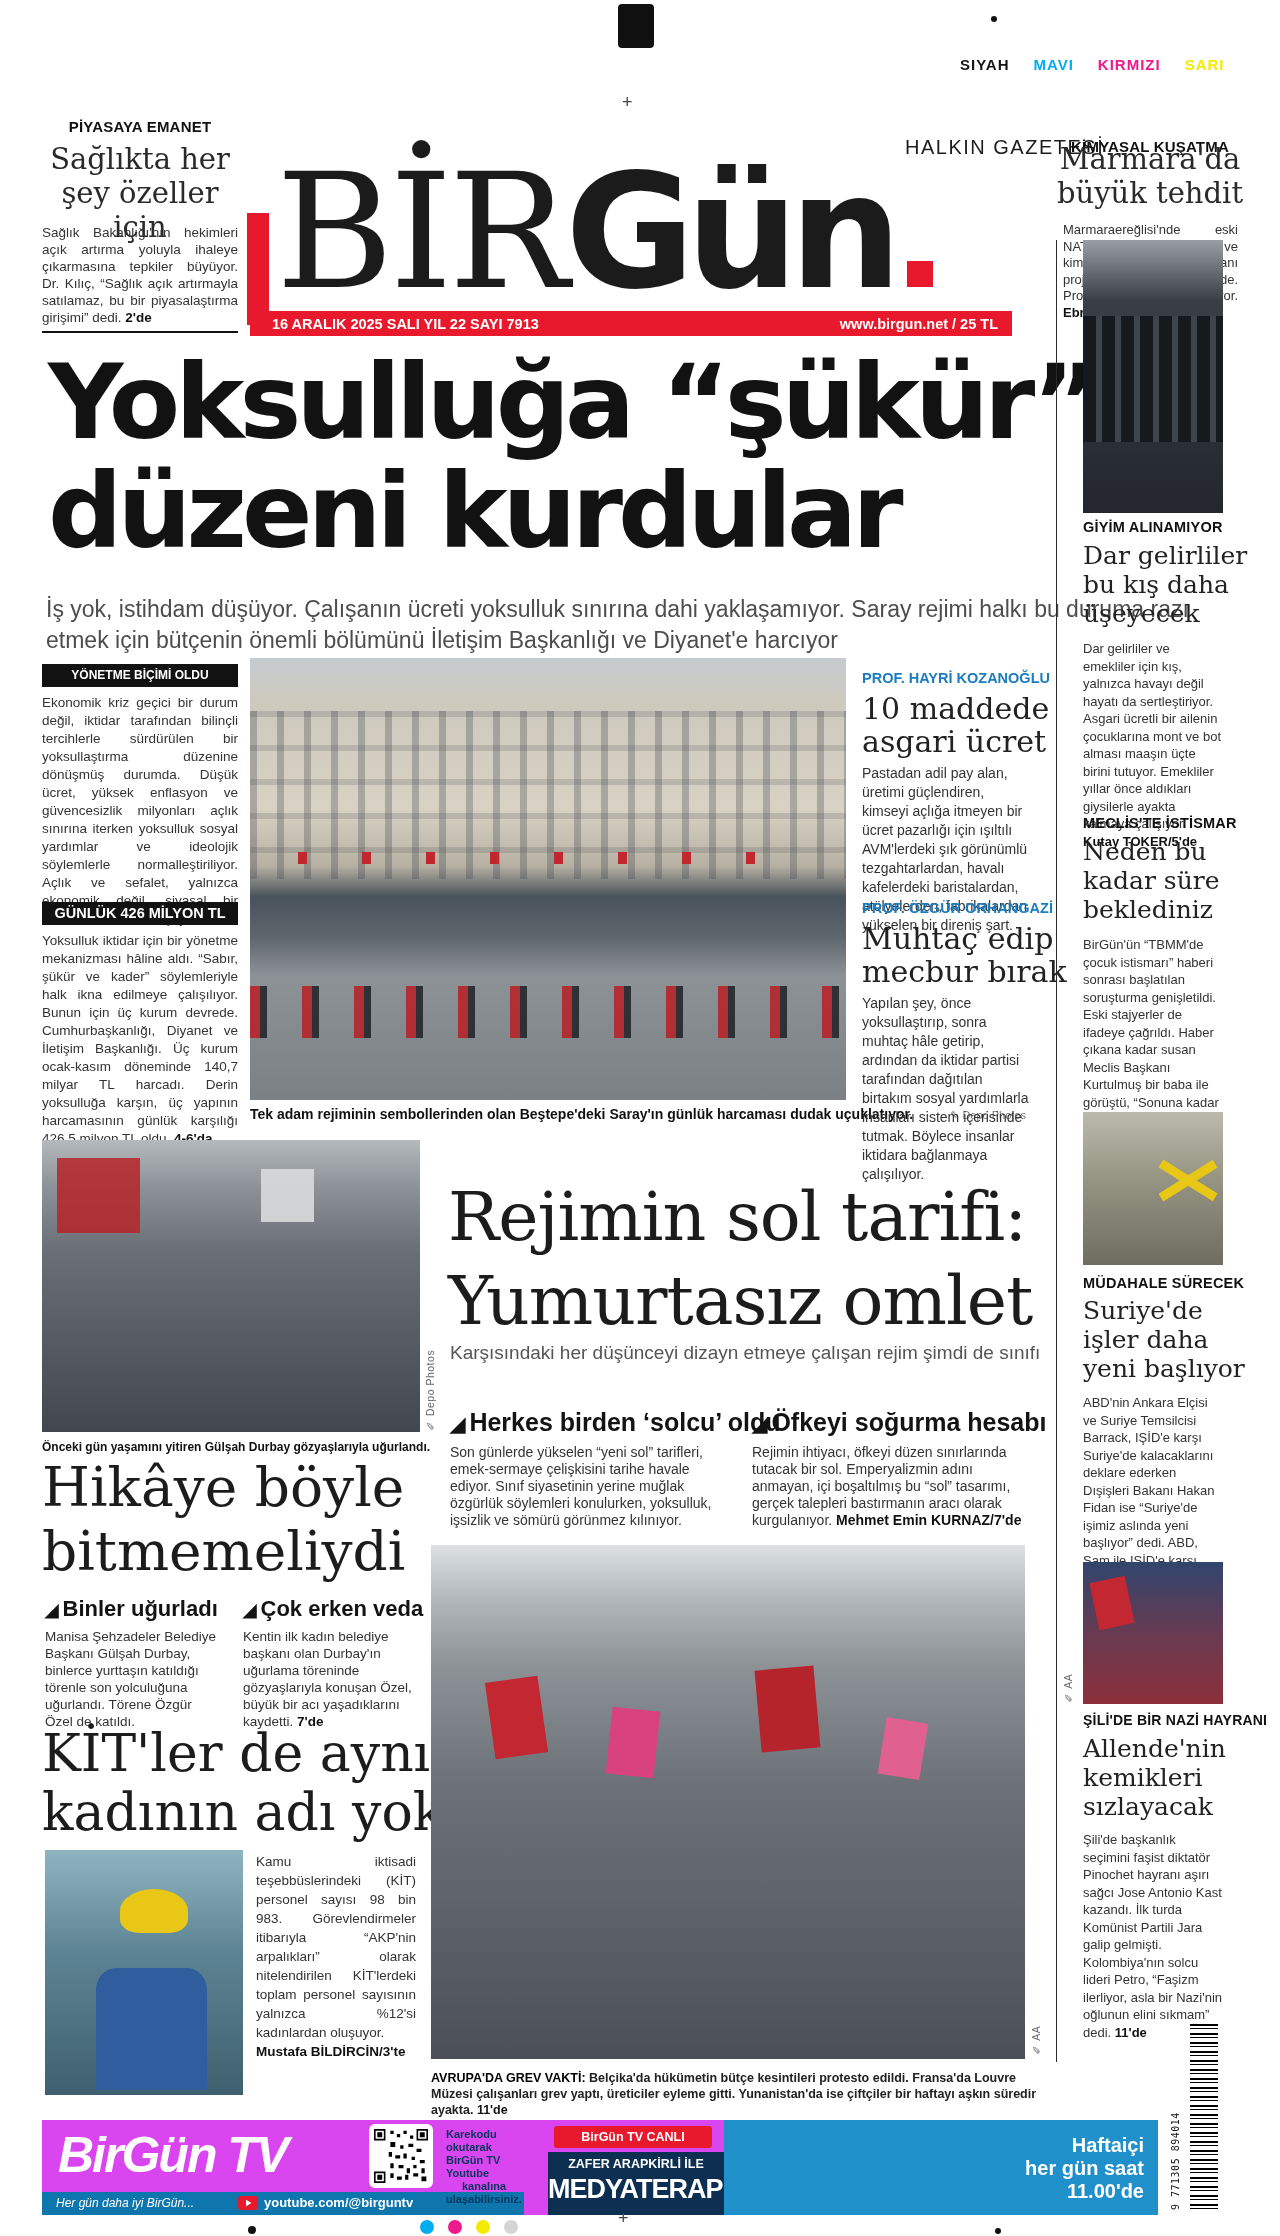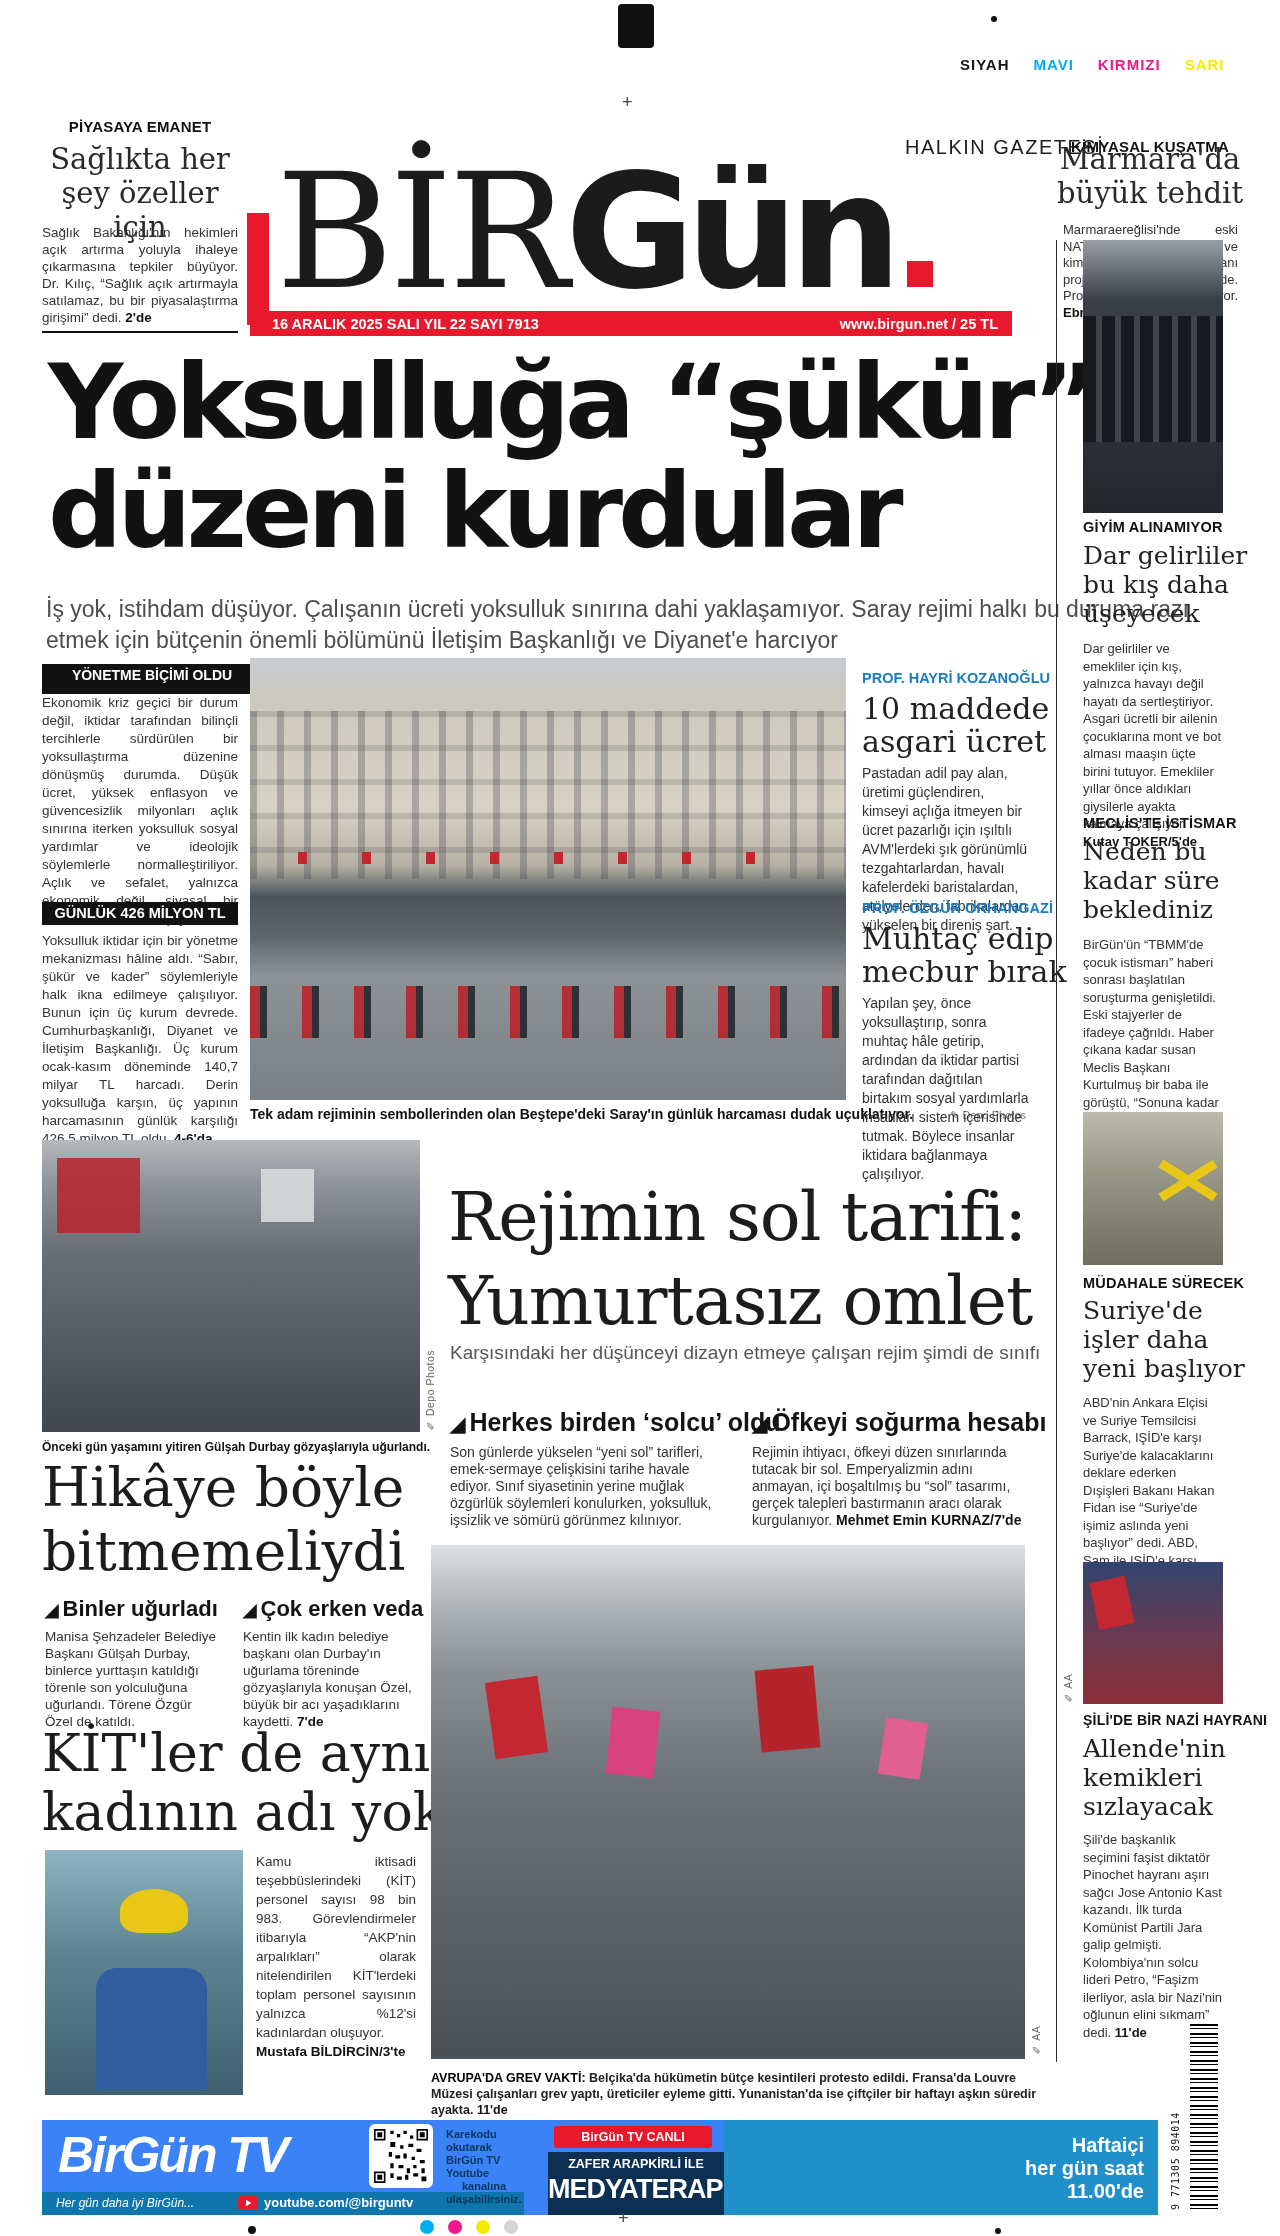--- a/index.html
+++ b/index.html
@@ -39,21 +39,21 @@
      background:repeating-linear-gradient(90deg,#16191d 0 13px,#3e444b 13px 19px);}
   .ph-syria{background:linear-gradient(180deg,#bcbaab 0%,#979584 42%,#6f6d5e 100%);}
   .ph-syria .x1,.ph-syria .x2{position:absolute;left:52%;top:42%;width:46%;height:9px;background:#e8c716;}
   .ph-syria .x1{transform:rotate(32deg);} .ph-syria .x2{transform:rotate(-32deg);}
   .ph-kast{background:linear-gradient(180deg,#31456e 0%,#693a50 52%,#8c2f3a 100%);}
   .ph-kast .fl{position:absolute;left:8%;top:12%;width:26%;height:34%;background:#c22732;transform:rotate(-12deg);}
   .ph-worker{background:linear-gradient(180deg,#8fb3c0 0%,#5d8494 42%,#3e5f6e 100%);}
   .ph-worker .helmet{position:absolute;left:38%;top:16%;width:34%;height:18%;background:#e8c716;border-radius:50% 50% 30% 30%;}
   .ph-worker .jacket{position:absolute;left:26%;top:48%;width:56%;height:50%;background:#2f5d9e;border-radius:18% 18% 0 0;}
   
-  .banner{background:#3b82f6;}
+  .banner{background:#d946ef;}
   .banner .darkstrip{position:absolute;left:0;bottom:0;width:482px;height:23px;background:#0f76ad;}
   .qr-tile{background:#fff;border-radius:6px;}
   .livepill{background:#e8192d;color:#fff;font-weight:bold;text-align:center;border-radius:3px;}
   .navyblock{background:#0d2f52;color:#fff;text-align:center;}
   .rightblock{background:#2090cb;color:#fff;text-align:right;}
   .barcode-bars{background:repeating-linear-gradient(180deg,#000 0 2px,#fff 2px 4px,#000 4px 5px,#fff 5px 9px);}
   .regdot{position:absolute;border-radius:50%;}
 </style>
 </head>
 <body>
@@ -102,21 +102,21 @@
     <span>Marmaraereğlisi'nde eski NATO limanı, yük limanı ve kimyasal depolama alanı projesiyle yeniden gündemde. Proje, yaşamı tehdit ediyor.</span>
     <span class="ref">Ebru ÇELİK/14'te</span>
   </div>
 
   <div class="abs" style="left:48px;top:348px;width:1190px;font-family:'DejaVu Sans',sans-serif;font-weight:bold;font-size:104px;letter-spacing:-5px;line-height:109px;color:#121212;">
     <span>Yoksulluğa “şükür”</span><br>
     <span>düzeni kurdular</span>
   </div>
   <div class="abs" style="left:46px;top:594px;width:1170px;font-size:23px;line-height:31px;color:#4d4d4d;">İş yok, istihdam düşüyor. Çalışanın ücreti yoksulluk sınırına dahi yaklaşamıyor. Saray rejimi halkı bu duruma razı etmek için bütçenin önemli bölümünü İletişim Başkanlığı ve Diyanet'e harcıyor</div>
 
-  <div class="abs boxhead" style="left:42px;top:664px;width:196px;height:30px;line-height:23px;font-size:14px;padding-left:12px;">YÖNETME BİÇİMİ OLDU</div>
+  <div class="abs boxhead" style="left:42px;top:664px;width:196px;height:23px;line-height:23px;font-size:12px;">YÖNETME BİÇİMİ OLDU</div>
   <div class="abs just bodytxt" style="left:42px;top:694px;width:196px;font-size:13.5px;line-height:18px;">Ekonomik kriz geçici bir durum değil, iktidar tarafından bilinçli tercihlerle sürdürülen bir yoksullaştırma düzenine dönüşmüş durumda. Düşük ücret, yüksek enflasyon ve güvencesizlik milyonları açlık sınırına iterken yoksulluk sosyal yardımlar ve ideolojik söylemlerle normalleştiriliyor. Açlık ve sefalet, yalnızca ekonomik değil, siyasal bir kontrol aracına dönüşüyor.</div>
   <div class="abs boxhead" style="left:42px;top:902px;width:196px;height:23px;line-height:23px;font-size:14.5px;">GÜNLÜK 426 MİLYON TL</div>
   <div class="abs just bodytxt" style="left:42px;top:932px;width:196px;font-size:13.5px;line-height:18px;">
     <span>Yoksulluk iktidar için bir yönetme mekanizması hâline aldı. “Sabır, şükür ve kader” söylemleriyle halk ikna edilmeye çalışılıyor. Bunun için üç kurum devrede. Cumhurbaşkanlığı, Diyanet ve İletişim Başkanlığı. Üç kurum ocak-kasım döneminde 140,7 milyar TL harcadı. Derin yoksulluğa karşın, üç yapının harcamasının günlük karşılığı 426,5 milyon TL oldu.</span>
     <span class="ref">4-6'da</span>
   </div>
 
   <div class="abs ph ph-palace" style="left:250px;top:658px;width:596px;height:442px;">
     <div class="windows"></div>
     <div class="flags"></div>

